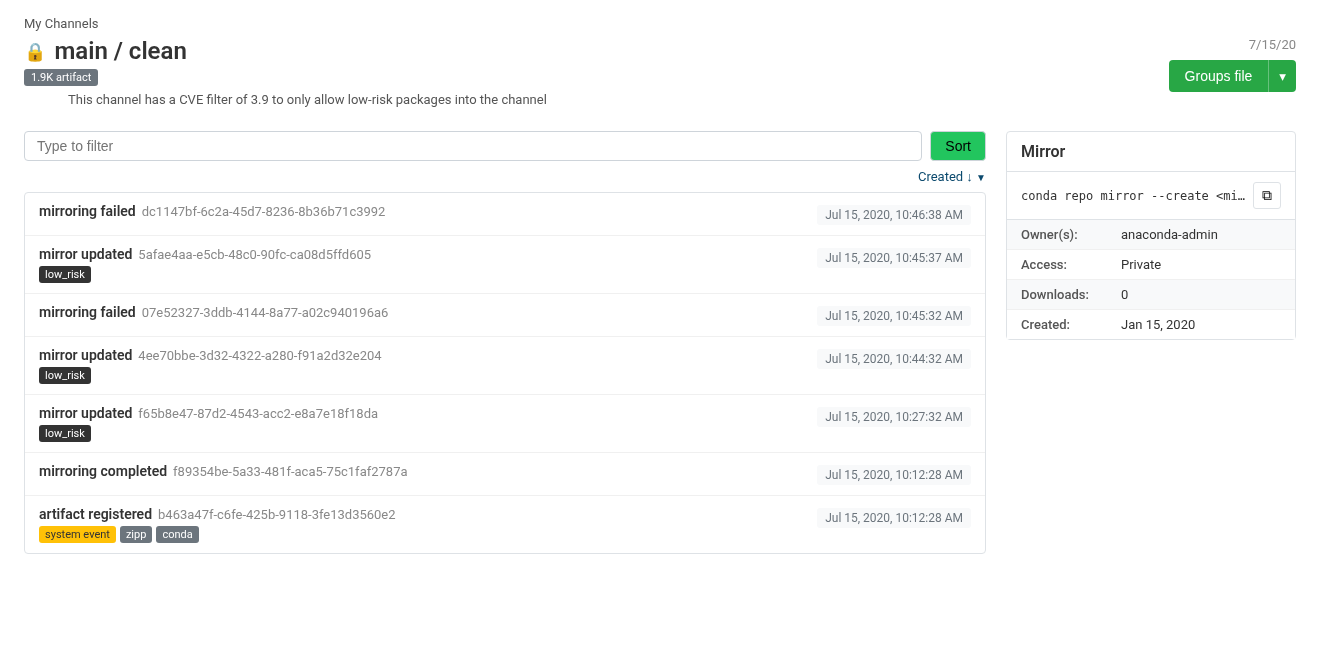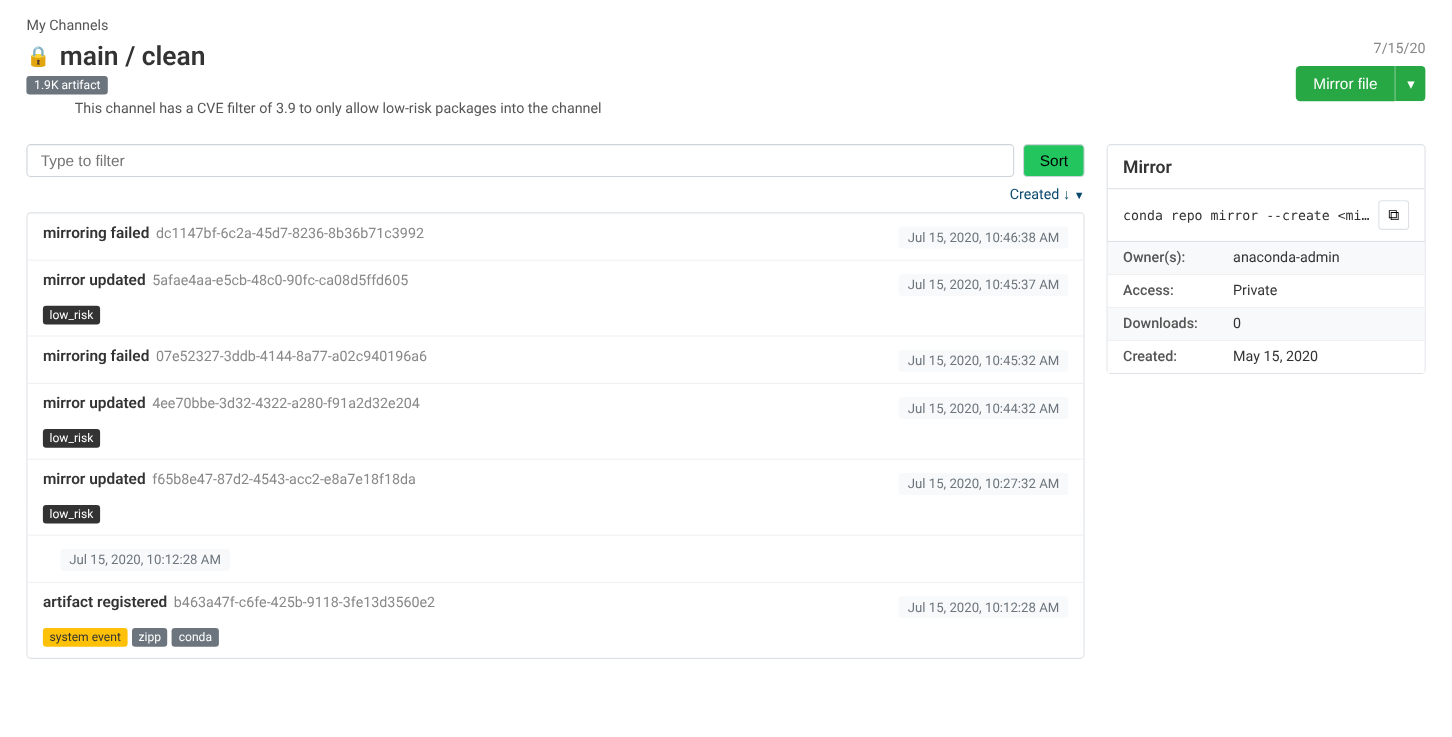--- a/index.html
+++ b/index.html
@@ -38,21 +38,21 @@
     .sort-label { text-align: right; font-size: 13px; color: #0c4a6e; margin-bottom: 8px; }
     .sort-label .caret { font-size: 10px; }
 
     .history-list { border: 1px solid #dee2e6; border-radius: 4px; }
     .history-item { padding: 10px 14px; border-bottom: 1px solid #f0f0f0; display: flex; align-items: flex-start; justify-content: space-between; }
     .history-item:last-child { border-bottom: none; }
     .history-item-left { flex: 1; }
     .history-item-title { font-size: 14px; color: #333; }
     .history-item-title .event-name { font-weight: 600; }
     .history-item-title .event-id { color: #888; font-size: 13px; margin-left: 6px; }
-    .history-item-tags { display: flex; gap: 4px; margin-top: 15px; flex-wrap: wrap; }
+    .history-item-tags { display: flex; gap: 4px; margin-top: 4px; flex-wrap: wrap; }
     .tag { display: inline-block; font-size: 11px; padding: 2px 6px; border-radius: 3px; }
     .tag-low-risk { background: #333; color: #fff; }
     .tag-system-event { background: #ffc107; color: #333; }
     .tag-zipp { background: #6c757d; color: #fff; }
     .tag-conda { background: #6c757d; color: #fff; }
     .history-item-time { font-size: 12px; color: #6c757d; background: #f8f9fa; padding: 3px 8px; border-radius: 3px; white-space: nowrap; margin-left: 16px; margin-top: 2px; }
 
     .mirror-panel { border: 1px solid #dee2e6; border-radius: 4px; }
     .mirror-panel-title { padding: 10px 14px; font-size: 16px; font-weight: 600; border-bottom: 1px solid #dee2e6; }
     .mirror-cmd-row { display: flex; align-items: center; padding: 10px 14px; border-bottom: 1px solid #dee2e6; gap: 8px; }
@@ -77,21 +77,21 @@
         <span>main / clean</span>
       </div>
       <div>
         <span class="artifact-badge">1.9K artifact</span>
       </div>
       <div class="channel-desc">This channel has a CVE filter of 3.9 to only allow low-risk packages into the channel</div>
     </div>
     <div class="header-right">
       <span class="header-date">7/15/20</span>
       <div class="upload-btn-group">
-        <button class="upload-btn">Mirror file</button>
+        <button class="upload-btn">Groups file</button>
         <button class="upload-btn-arrow">▾</button>
       </div>
     </div>
   </div>
 
 
   <div class="main-content">
     <div class="left-panel">
       <div class="filter-row">
         <input class="filter-input" type="text" placeholder="Type to filter" style="">
@@ -134,20 +134,23 @@
           <div class="history-item">
             <div class="history-item-left">
               <div class="history-item-title"><span class="event-name">mirror updated</span><span class="event-id">f65b8e47-87d2-4543-acc2-e8a7e18f18da</span></div>
               <div class="history-item-tags">
                 <span class="tag tag-low-risk">low_risk</span>
               </div>
             </div>
             <div class="history-item-time">Jul 15, 2020, 10:27:32 AM</div>
           </div>
           <div class="history-item">
+            <div class="history-item-left">
+              <div class="history-item-title"><span class="event-name">mirroring completed</span><span class="event-id">f89354be-5a33-481f-aca5-75c1faf2787a</span></div>
+            </div>
             <div class="history-item-time">Jul 15, 2020, 10:12:28 AM</div>
           </div>
           <div class="history-item">
             <div class="history-item-left">
               <div class="history-item-title"><span class="event-name">artifact registered</span><span class="event-id">b463a47f-c6fe-425b-9118-3fe13d3560e2</span></div>
               <div class="history-item-tags">
                 <span class="tag tag-system-event">system event</span>
                 <span class="tag tag-zipp">zipp</span>
                 <span class="tag tag-conda">conda</span>
               </div>
@@ -172,19 +175,19 @@
             <div class="mirror-detail-row" style="background: rgb(255, 255, 255);">
               <span class="detail-label">Access:</span>
               <span class="detail-value">Private</span>
             </div>
             <div class="mirror-detail-row">
               <span class="detail-label">Downloads:</span>
               <span class="detail-value">0</span>
             </div>
             <div class="mirror-detail-row" style="background: rgb(255, 255, 255);">
               <span class="detail-label">Created:</span>
-              <span class="detail-value">May 15, 2020</span>
+              <span class="detail-value">Jan 15, 2020</span>
             </div>
           </div>
       </div>
     </div>
   </div>
 </div>
 
 </body></html>

